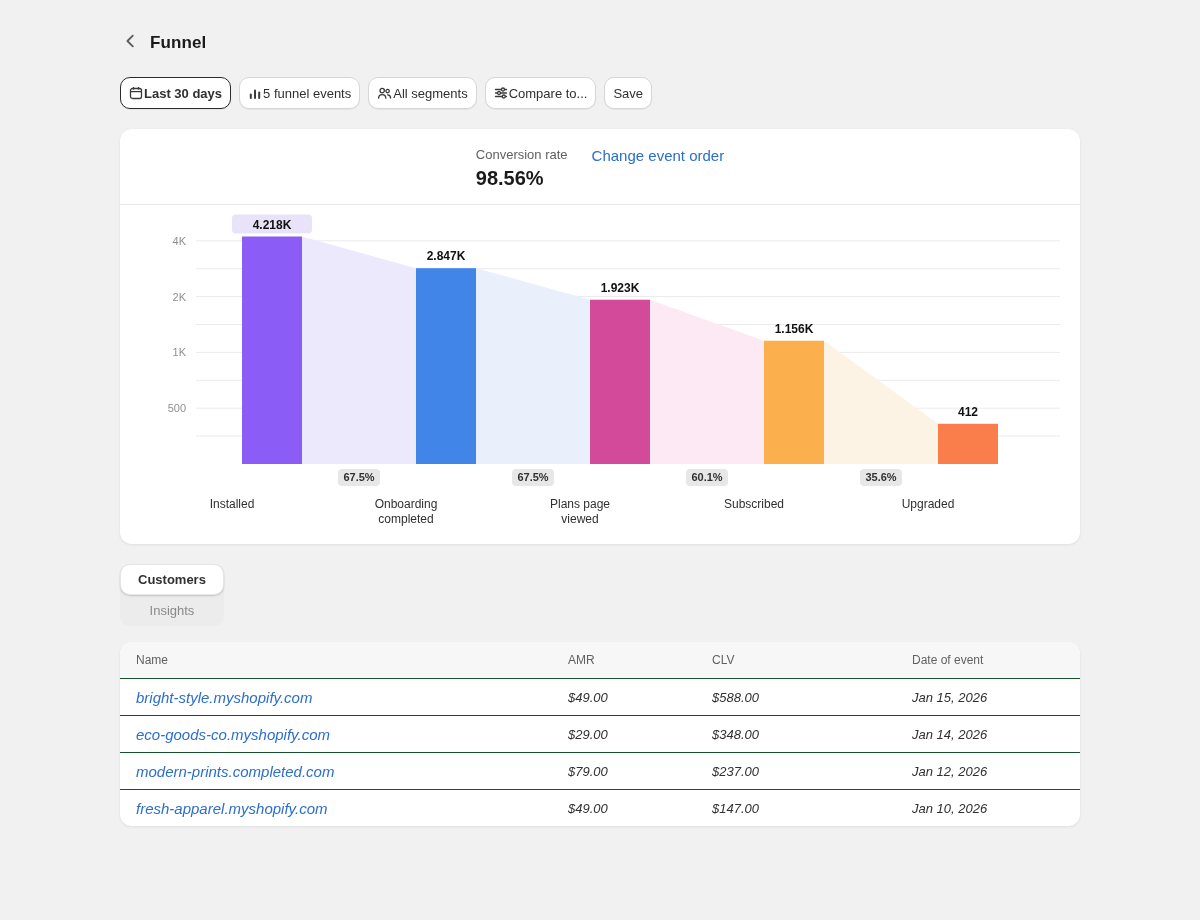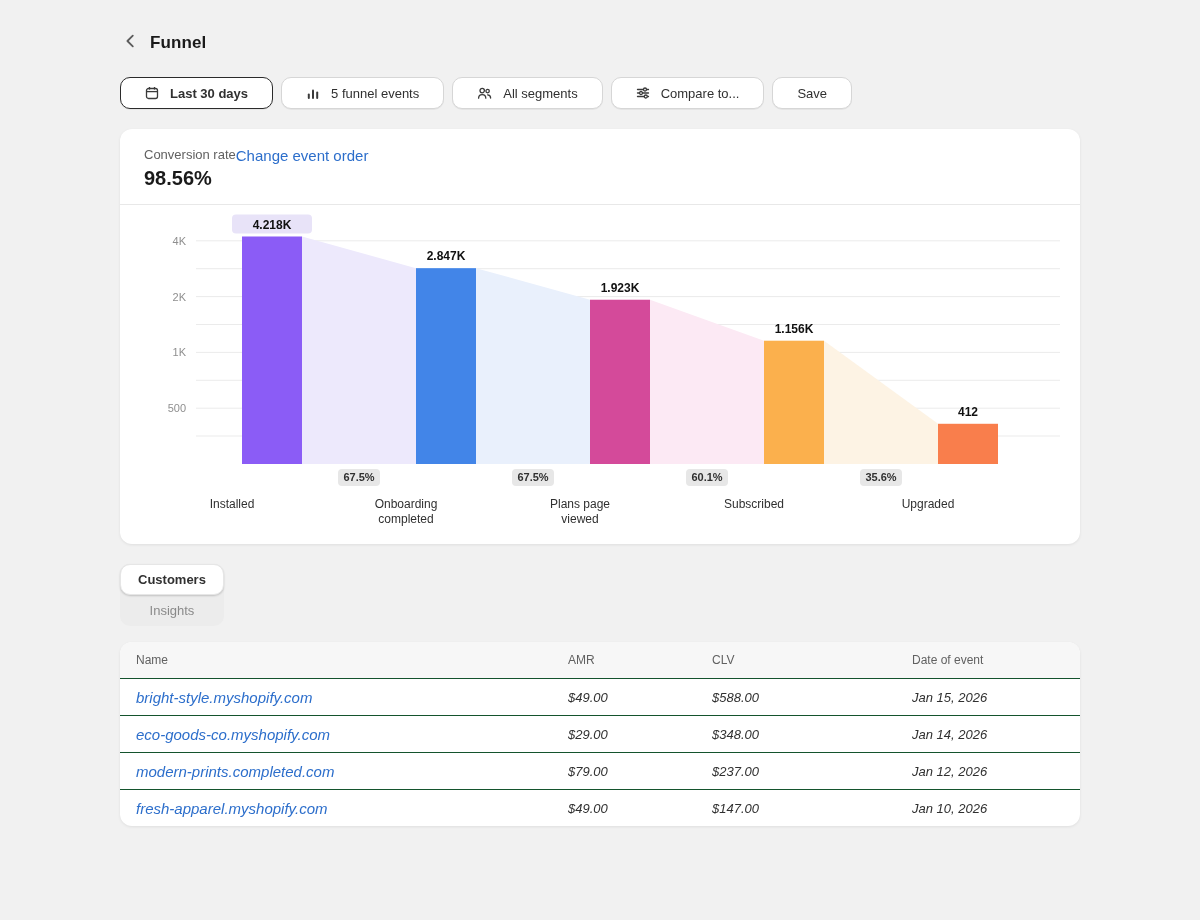--- a/index.html
+++ b/index.html
@@ -13,34 +13,34 @@
   .content { width: 960px; margin: 0 auto 0 120px; padding-top: 30px; }
 
   
   .page-header { display: flex; align-items: center; gap: 8px; }
   .back-btn { background: none; border: none; cursor: pointer; display: flex; align-items: center; padding: 2px; border-radius: 6px; }
   .page-title { font-size: 17px; font-weight: 700; letter-spacing: .1px; }
 
   
   .toolbar { display: flex; gap: 8px; margin-top: 22px; }
   .tbtn {
-    display: inline-flex; align-items: center; gap: 11px;
+    display: inline-flex; align-items: center; gap: 1px;
     background: #fff; border: 1px solid #d6d6d6; border-radius: 10px;
-    height: 32px; padding: 0 24px; font-size: 13px; font-weight: 500; color: #303030;
+    height: 32px; padding: 0 8px; font-size: 13px; font-weight: 500; color: #303030;
     font-family: inherit; cursor: pointer; box-shadow: 0 1px 0 rgba(0,0,0,0.05);
   }
   .tbtn.active { border: 1.5px solid #2b2b2b; font-weight: 600; }
   .tbtn .icon { display: flex; align-items: center; }
 
   
   .card {
     background: #fff; border-radius: 12px; margin-top: 20px;
     box-shadow: 0 1px 3px rgba(0,0,0,0.08); overflow: hidden;
   }
-  .funnel-head { display: flex; justify-content: flex-start; align-items: flex-start; padding: 18px 24px 14px; border-bottom: 1px solid #e8e8e8; }
+  .funnel-head { display: flex; justify-content: center; align-items: flex-start; padding: 18px 32px 14px; border-bottom: 1px solid #e8e8e8; gap: 24px; }
   .cr-label { font-size: 13px; color: #616161; }
   .cr-value { font-size: 20px; font-weight: 700; margin-top: 5px; }
   .link { color: #2c6ecb; text-decoration: none; cursor: pointer; font-size: 15px; }
   .chart-wrap { padding: 4px 0 10px; }
   svg text { font-family: "Liberation Sans", sans-serif; }
 
   
   .tabs { display: inline-flex; margin-top: 20px; background: #ececec; border-radius: 10px; flex-direction: column; }
   .tab {
     border: none; background: transparent; font-family: inherit;

